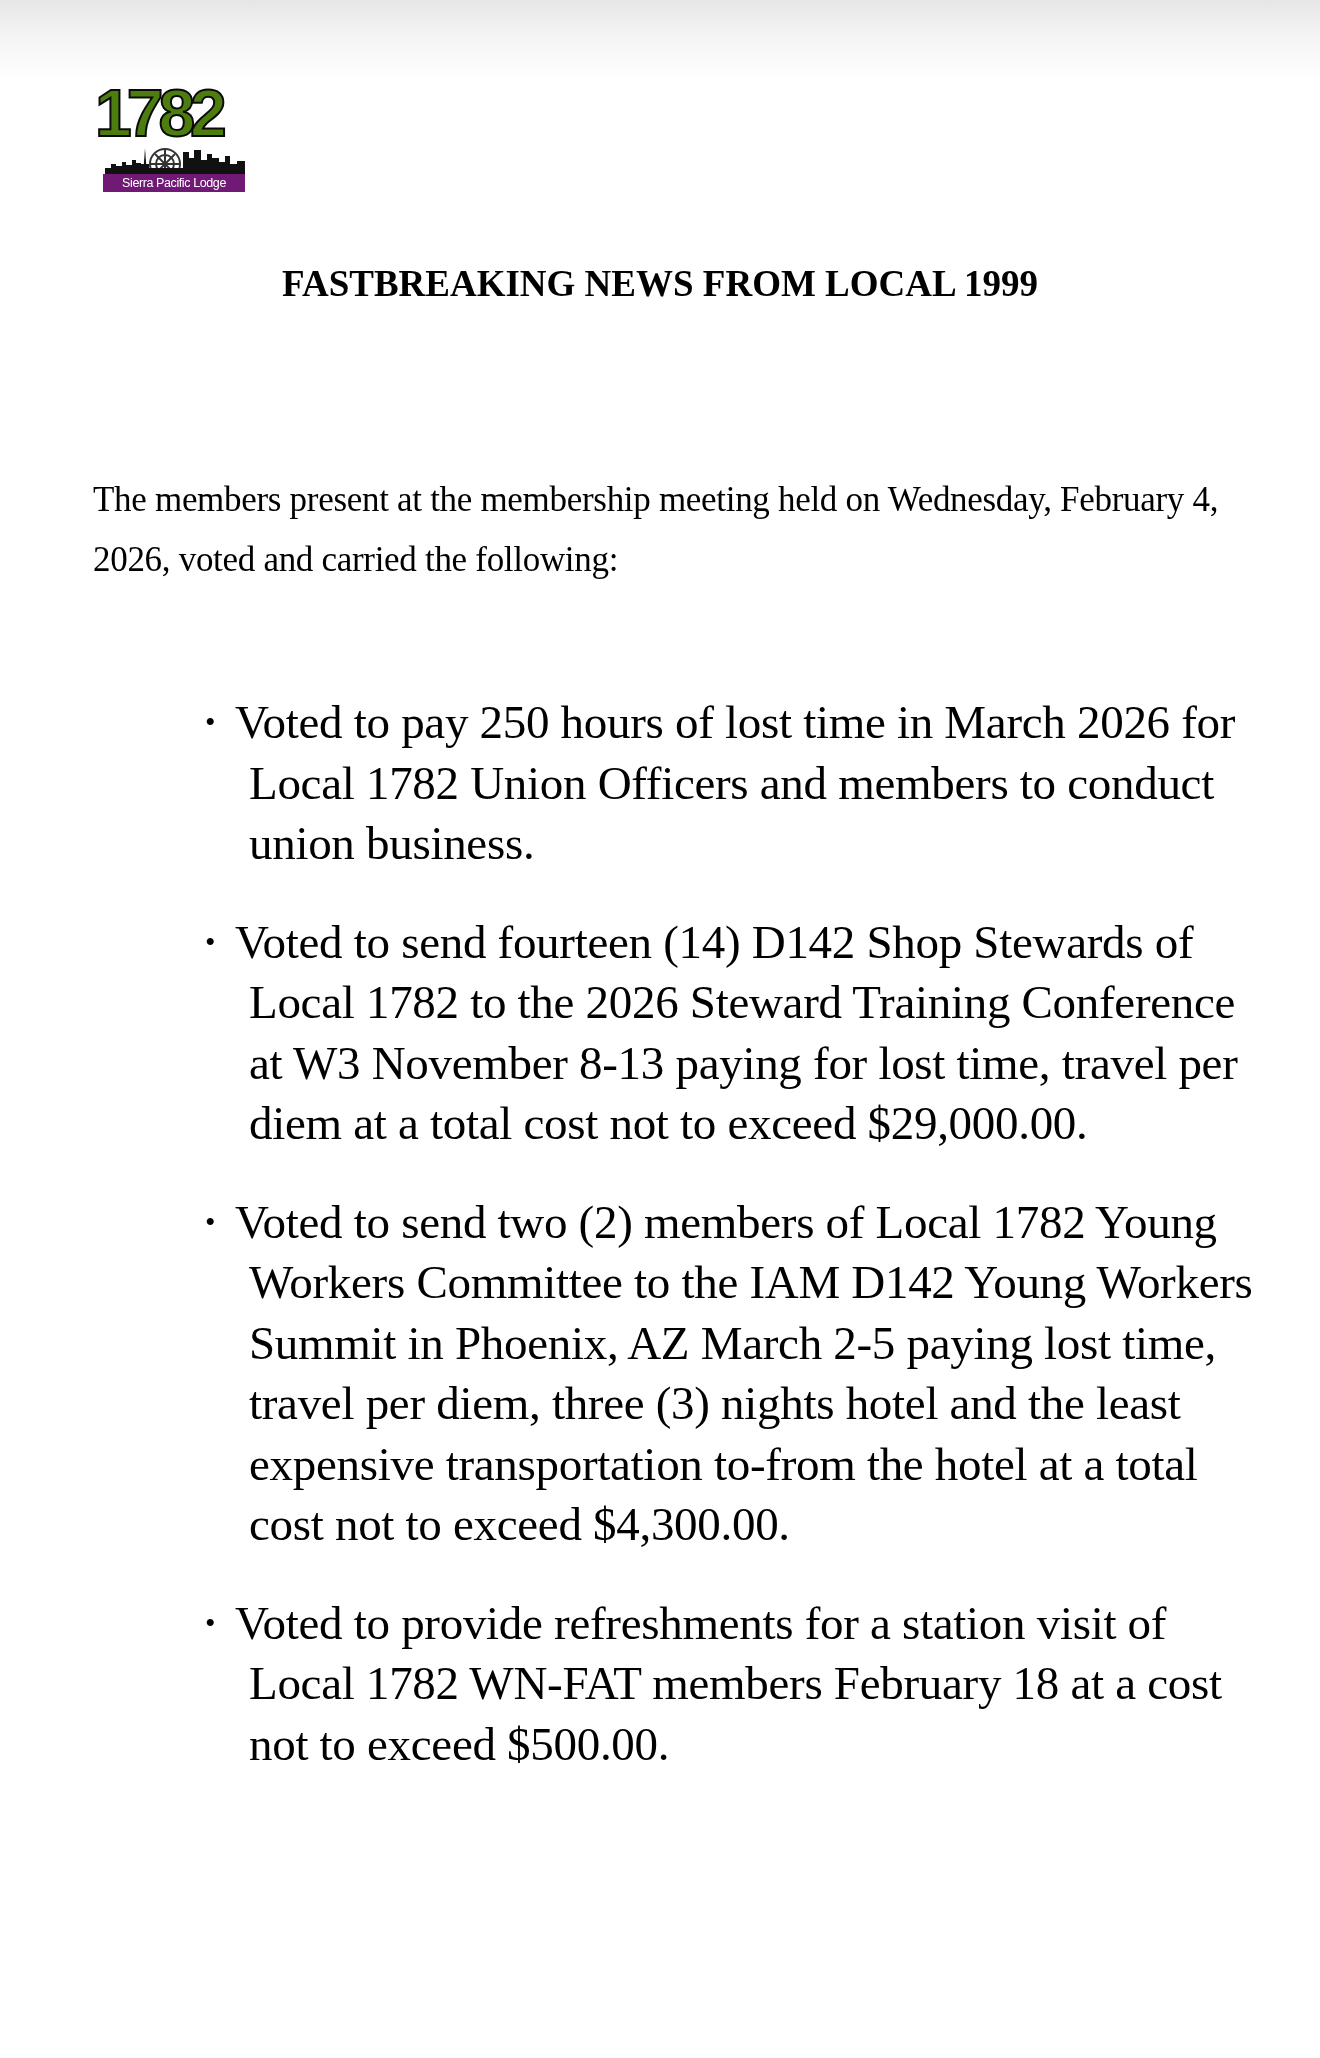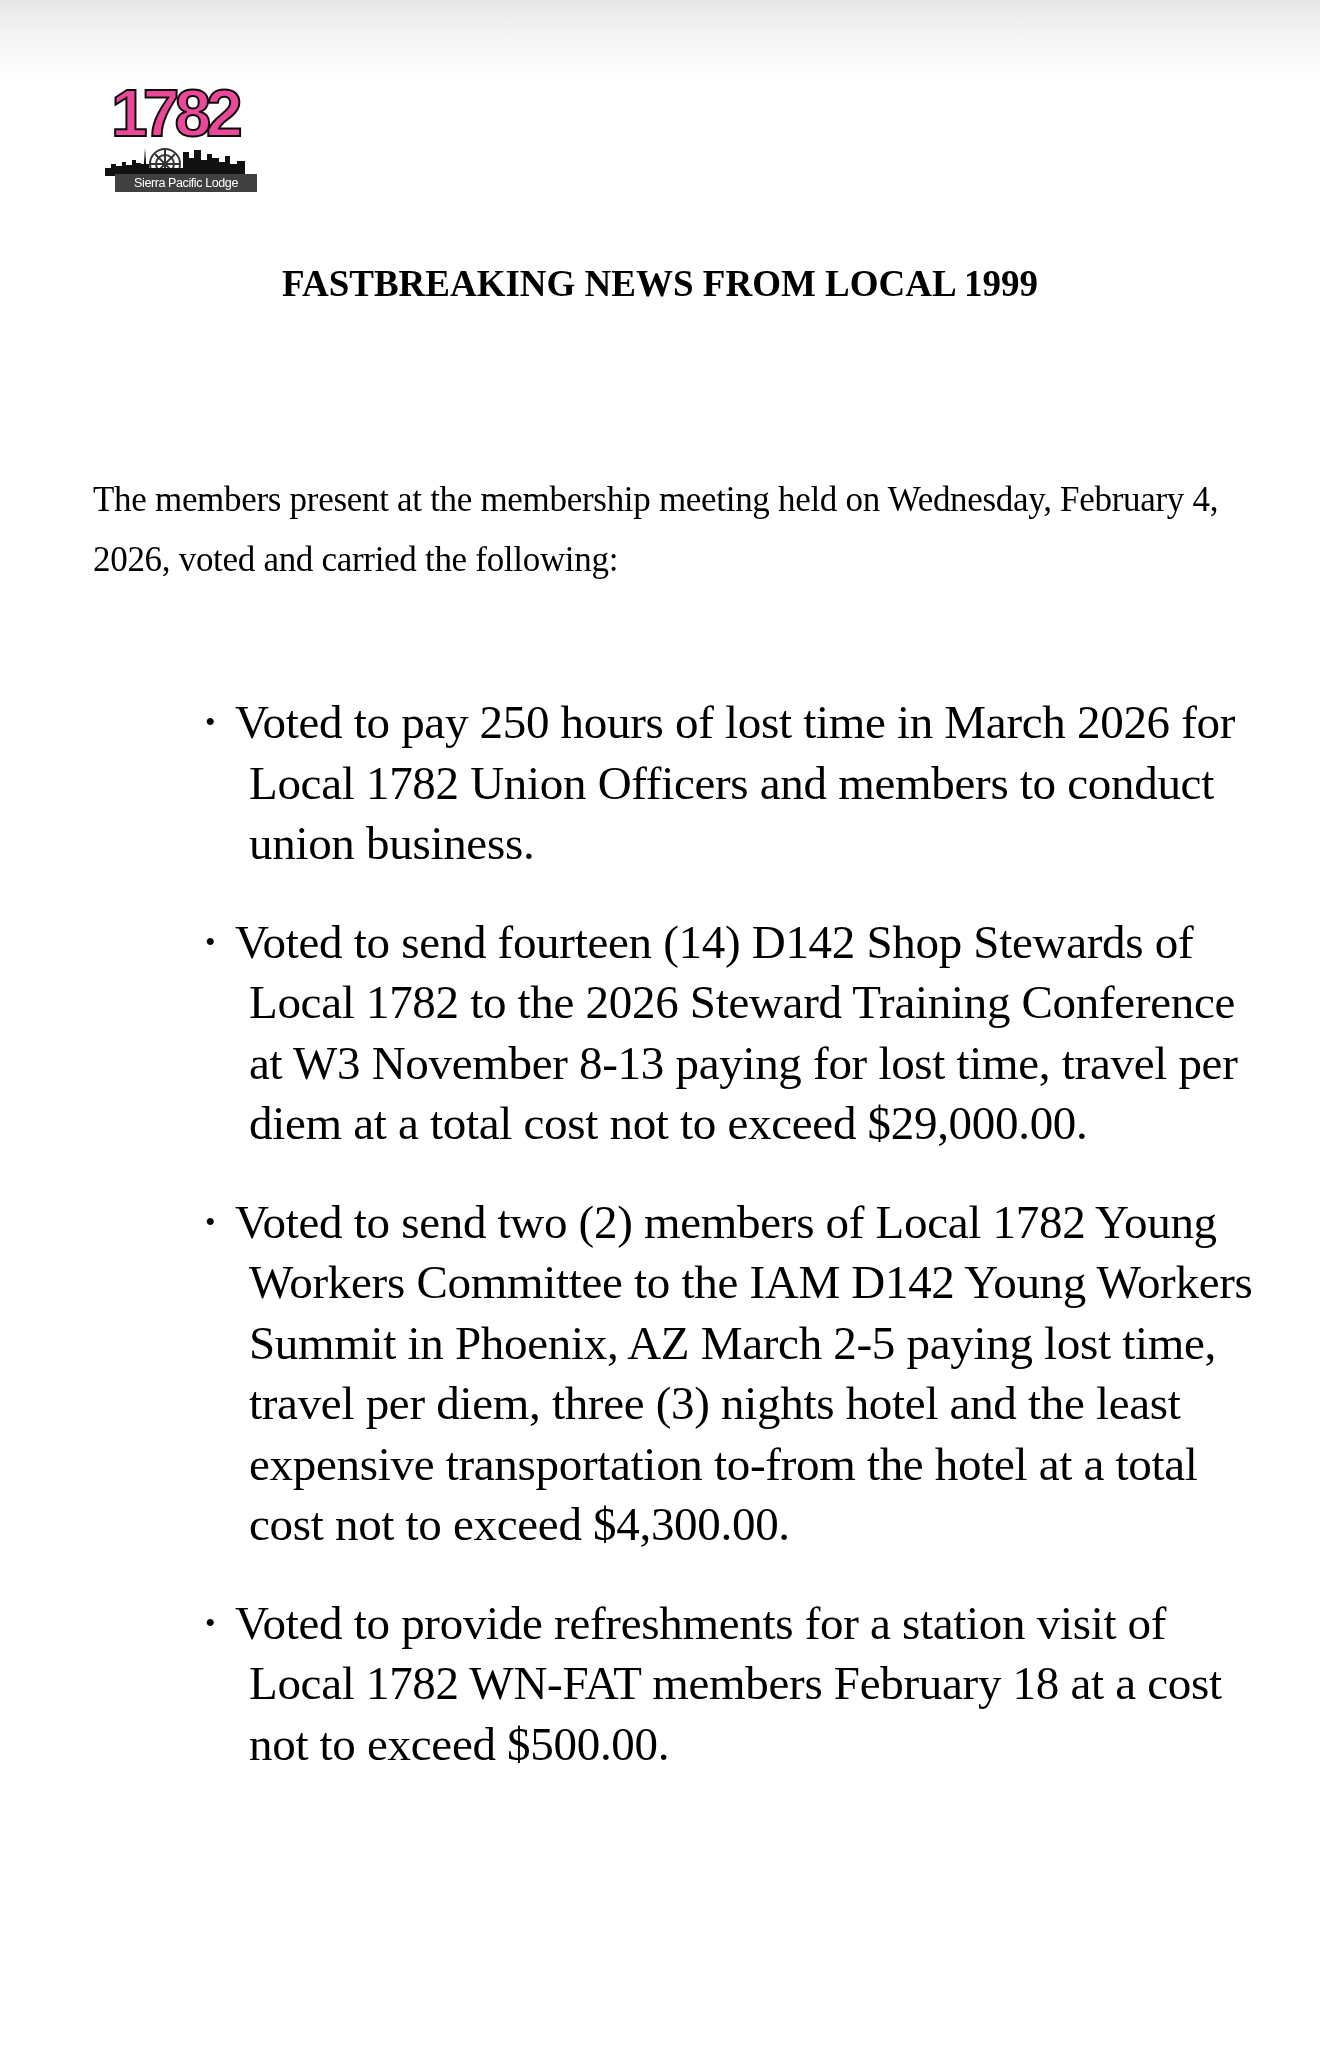--- a/index.html
+++ b/index.html
@@ -25,46 +25,46 @@
     
     .logo {
       position: absolute;
       left: 95px;
       top: 82px;
       width: 152px;
       height: 112px;
     }
     .logo-number {
       position: absolute;
-      left: 16px;
+      left: 0;
       top: 0;
       width: 152px;
       font-family: "Liberation Sans", "DejaVu Sans", sans-serif;
       font-weight: 900;
       font-size: 66px;
       line-height: 62px;
       letter-spacing: -5px;
-      color: #ec4899;
+      color: #4d7c0f;
       text-align: left;
       -webkit-text-stroke: 2px #0a0a0a;
     }
     .logo-skyline {
       position: absolute;
       left: 10px;
       top: 62px;
       width: 140px;
       height: 32px;
     }
     .logo-bar {
       position: absolute;
-      left: 20px;
+      left: 8px;
       top: 92px;
       width: 142px;
       height: 18px;
-      background: #404040;
+      background: #701a75;
       color: #fff;
       font-family: "Liberation Sans", "DejaVu Sans", sans-serif;
       font-size: 12.5px;
       line-height: 18px;
       text-align: center;
       letter-spacing: -0.4px;
       white-space: nowrap;
     }
     
     .header {

